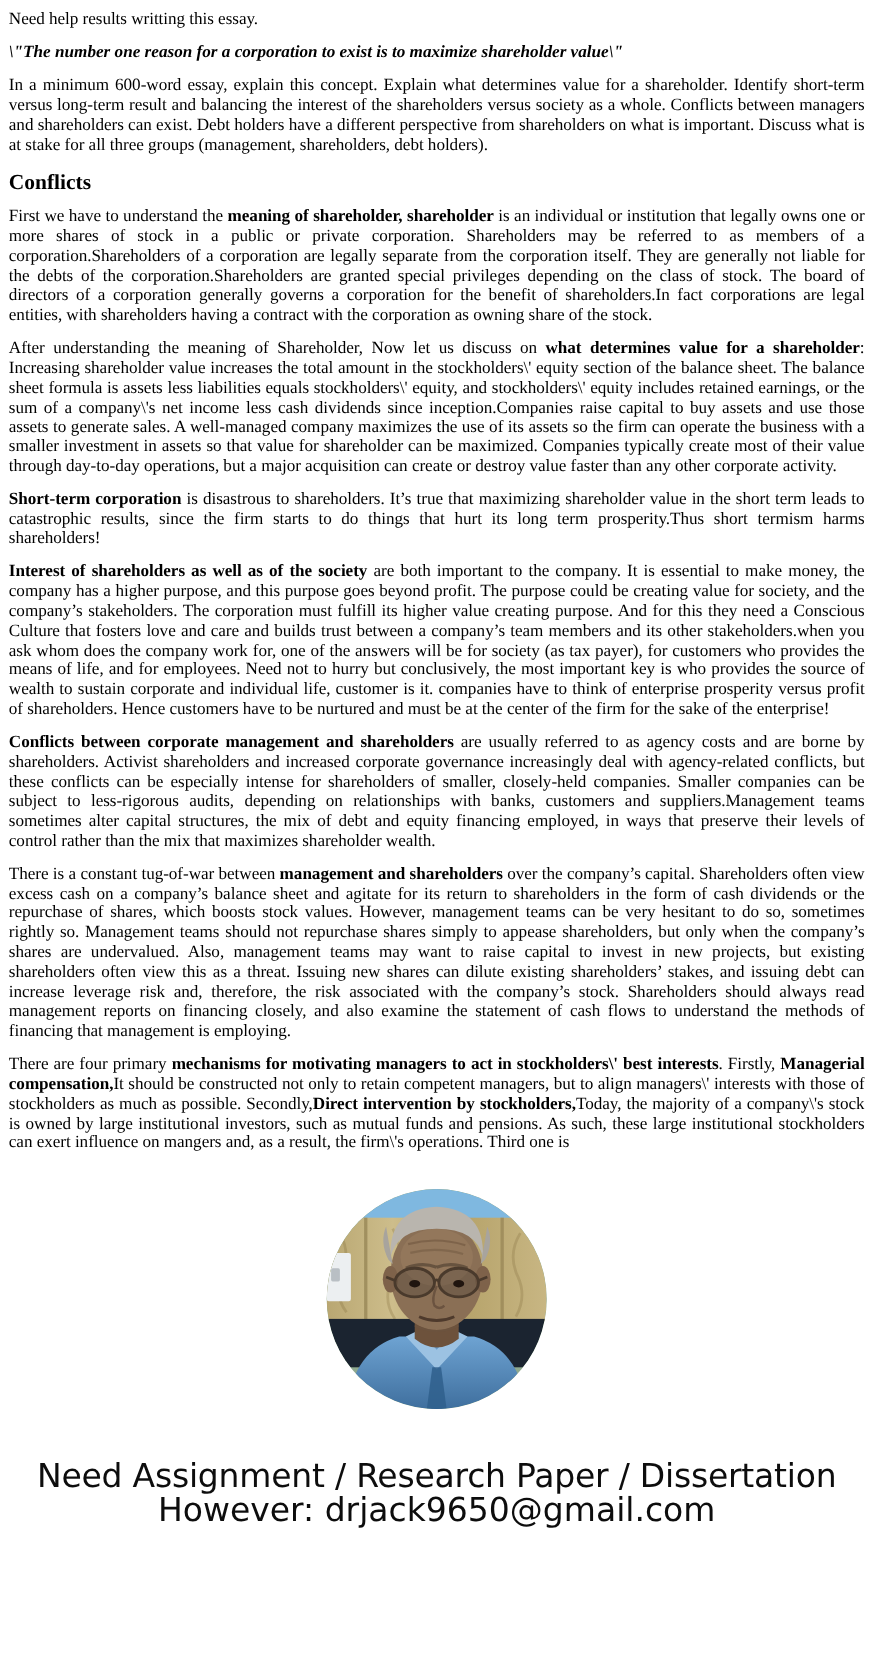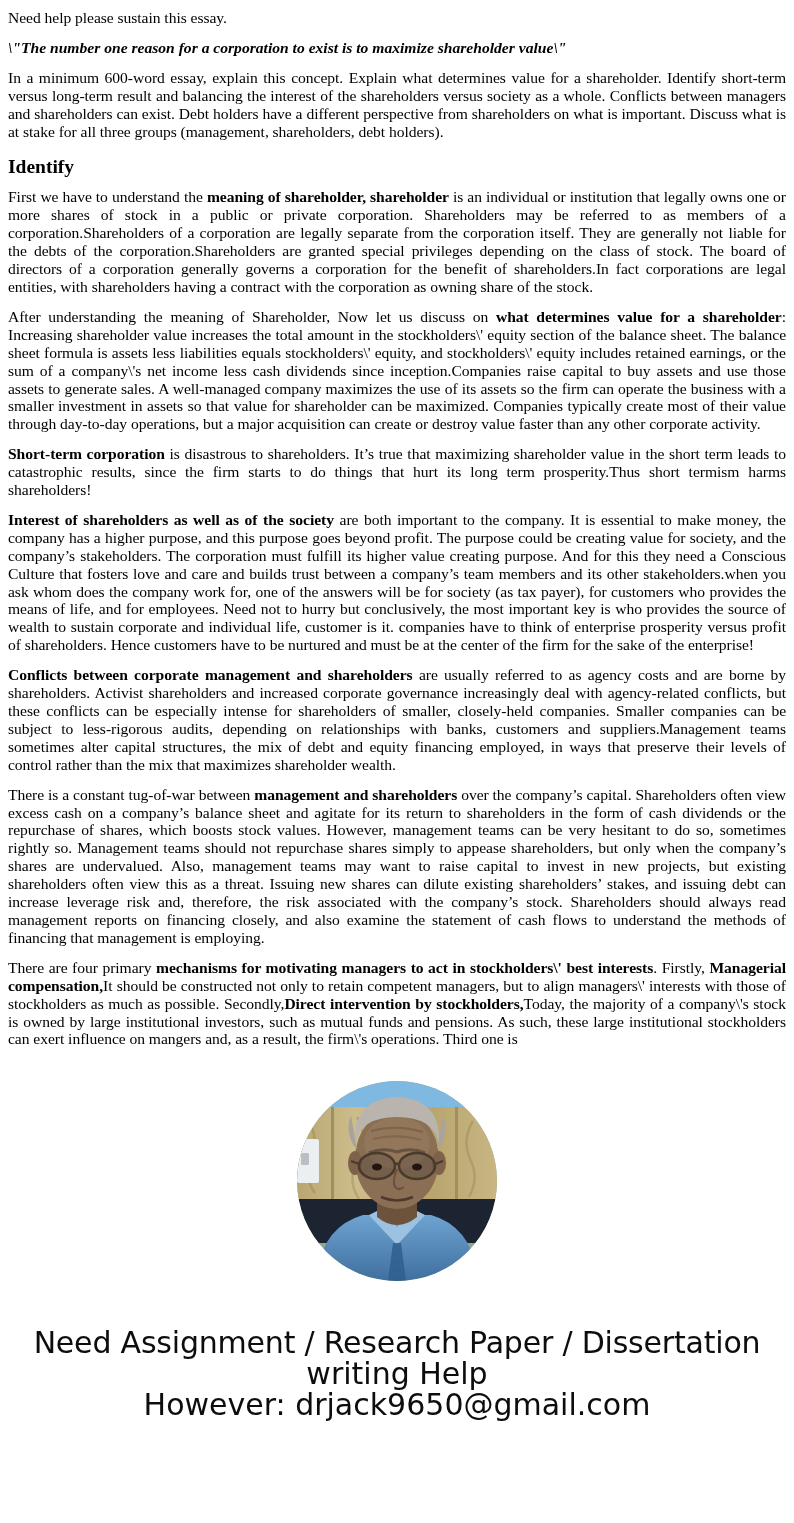--- a/index.html
+++ b/index.html
@@ -107,27 +107,27 @@
     line-height: 31px;
   }
 </style>
 </head>
 <body>
 
 <div class="page">
 
   <div class="qa-body">
 
-    <p class="para first">Need help please sustain this essay.</p>
+    <p class="para first">Need help results writting this essay.</p>
 
     <p class="quote-line">\"The number one reason for a corporation to exist is to maximize shareholder value\"</p>
 
     <p class="para">In a minimum 600-word essay, explain this concept. Explain what determines value for a shareholder. Identify short-term versus long-term result and balancing the interest of the shareholders versus society as a whole. Conflicts between managers and shareholders can exist. Debt holders have a different perspective from shareholders on what is important. Discuss what is at stake for all three groups (management, shareholders, debt holders).</p>
 
-    <div class="sec-head">Identify</div>
+    <div class="sec-head">Conflicts</div>
 
     <p class="para"><span>First we have to understand the </span><b class="lead">meaning of shareholder, shareholder</b><span> is an individual or institution that legally owns one or more shares of stock in a public or private corporation. Shareholders may be referred to as members of a corporation.Shareholders of a corporation are legally separate from the corporation itself. They are generally not liable for the debts of the corporation.Shareholders are granted special privileges depending on the class of stock. The board of directors of a corporation generally governs a corporation for the benefit of shareholders.In fact corporations are legal entities, with shareholders having a contract with the corporation as owning share of the stock.</span></p>
 
     <p class="para"><span>After understanding the meaning of Shareholder, Now let us discuss on </span><b class="lead">what determines value for a shareholder</b><span>: Increasing shareholder value increases the total amount in the stockholders\' equity section of the balance sheet. The balance sheet formula is assets less liabilities equals stockholders\' equity, and stockholders\' equity includes retained earnings, or the sum of a company\'s net income less cash dividends since inception.Companies raise capital to buy assets and use those assets to generate sales. A well-managed company maximizes the use of its assets so the firm can operate the business with a smaller investment in assets so that value for shareholder can be maximized. Companies typically create most of their value through day-to-day operations, but a major acquisition can create or destroy value faster than any other corporate activity.</span></p>
 
     <p class="para"><span></span><b class="lead">Short-term corporation</b><span> is disastrous to shareholders. It’s true that maximizing shareholder value in the short term leads to catastrophic results, since the firm starts to do things that hurt its long term prosperity.Thus short termism harms shareholders!</span></p>
 
     <p class="para"><span></span><b class="lead">Interest of shareholders as well as of the society</b><span> are both important to the company. It is essential to make money, the company has a higher purpose, and this purpose goes beyond profit. The purpose could be creating value for society, and the company’s stakeholders. The corporation must fulfill its higher value creating purpose. And for this they need a Conscious Culture that fosters love and care and builds trust between a company’s team members and its other stakeholders.when you ask whom does the company work for, one of the answers will be for society (as tax payer), for customers who provides the means of life, and for employees. Need not to hurry but conclusively, the most important key is who provides the source of wealth to sustain corporate and individual life, customer is it. companies have to think of enterprise prosperity versus profit of shareholders. Hence customers have to be nurtured and must be at the center of the firm for the sake of the enterprise!</span></p>
 
     <p class="para"><span></span><b class="lead">Conflicts between corporate management and shareholders</b><span> are usually referred to as agency costs and are borne by shareholders. Activist shareholders and increased corporate governance increasingly deal with agency-related conflicts, but these conflicts can be especially intense for shareholders of smaller, closely-held companies. Smaller companies can be subject to less-rigorous audits, depending on relationships with banks, customers and suppliers.Management teams sometimes alter capital structures, the mix of debt and equity financing employed, in ways that preserve their levels of control rather than the mix that maximizes shareholder wealth.</span></p>
@@ -223,17 +223,16 @@
           <path d="M84 116 q16 7 32 0" stroke="#4e3a2c" stroke-width="2.6" fill="none"></path>
 
           <path d="M80 124 q20 10 40 0" stroke="#6b5340" stroke-width="2" fill="none" opacity="0.5"></path>
         </g>
       </svg>
     </div>
   </div>
 
   <div class="promo">
     <div class="promo-line1">Need Assignment / Research Paper / Dissertation</div>
-    <div class="promo-line2">writing Help</div>
     <div class="promo-line3">However: drjack9650@gmail.com</div>
   </div>
 
 </div>
 
 </body></html>

